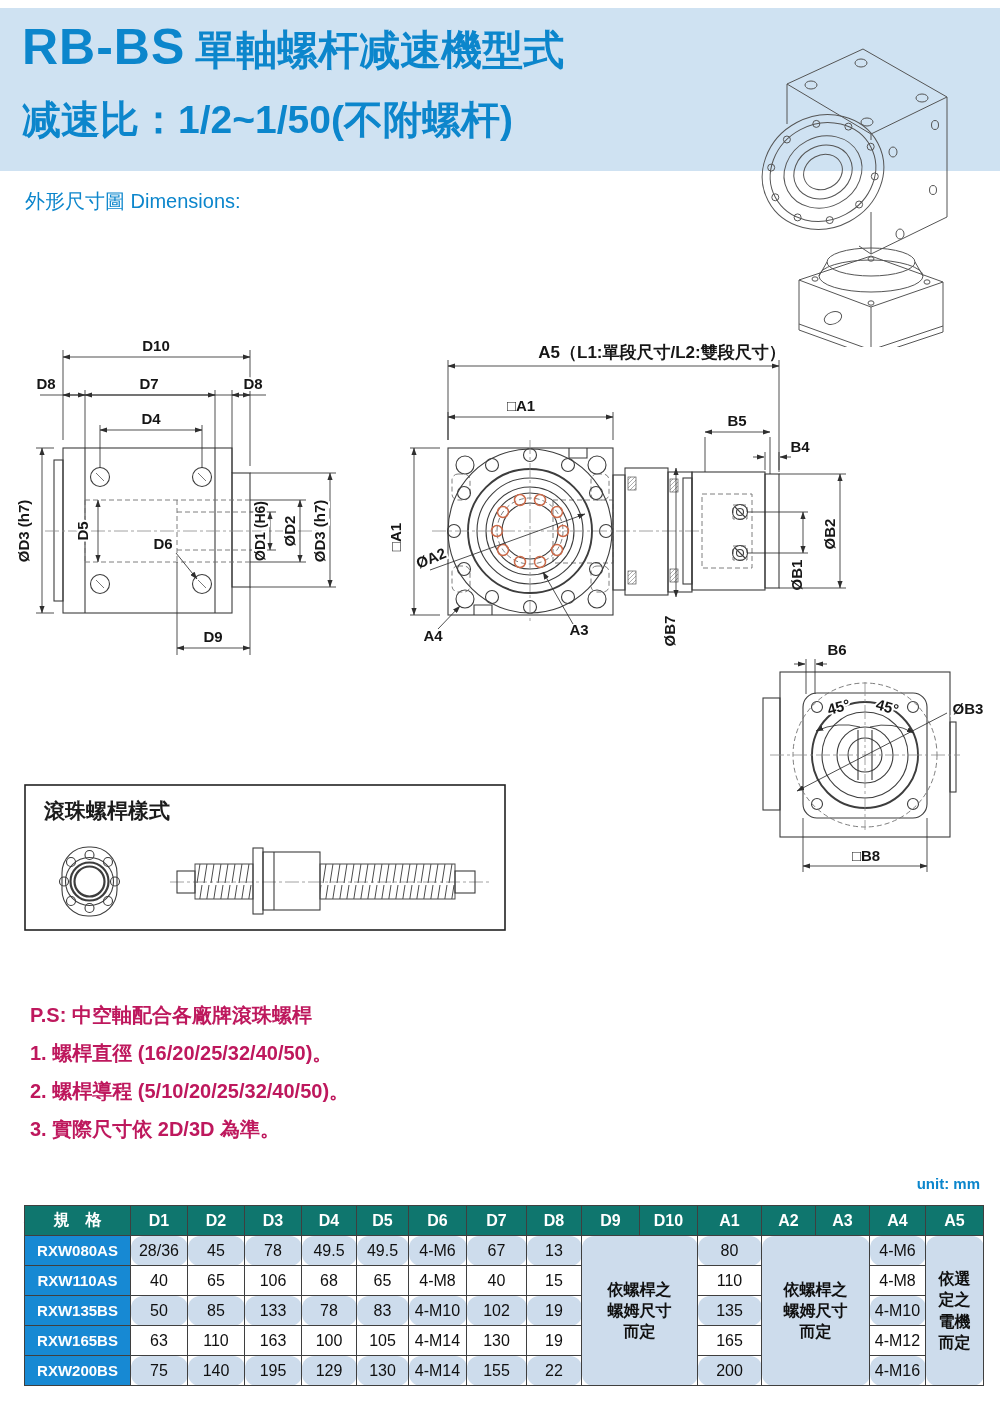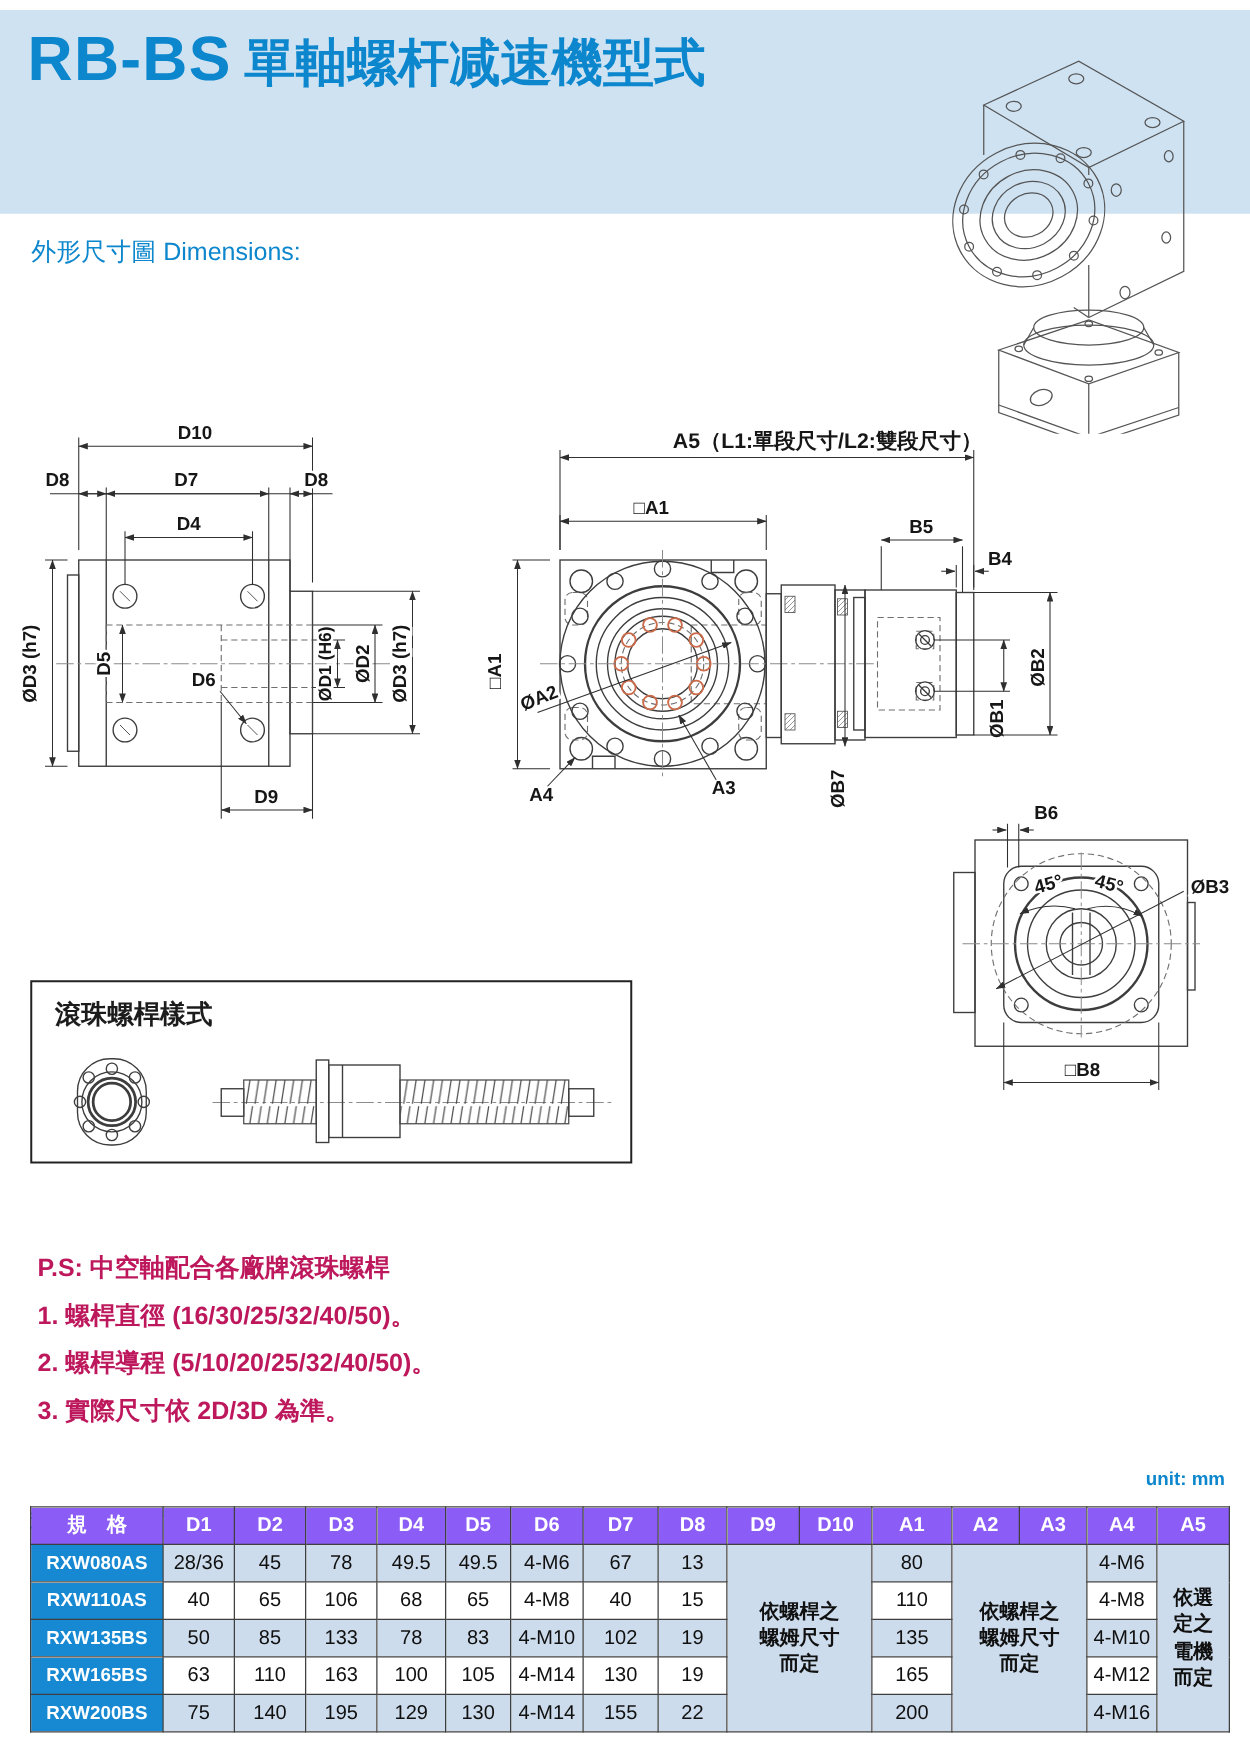--- a/index.html
+++ b/index.html
@@ -10,23 +10,23 @@
   .t1 .model{font-size:50px;font-weight:bold;letter-spacing:1px;}
   .t1 .rest{font-size:41px;font-weight:bold;margin-left:10px;}
   .t2{position:absolute;left:22px;top:93px;color:#0c86cc;font-size:39px;font-weight:bold;white-space:nowrap;}
   .dimlabel{position:absolute;left:25px;top:188px;color:#0c86cc;font-size:20px;font-weight:normal;}
   .notes{position:absolute;left:30px;top:996px;color:#be185d;font-size:20px;font-weight:600;line-height:38px;white-space:nowrap;}
   .specslabel{position:absolute;left:24px;top:1172px;color:#0c86cc;font-size:17px;font-weight:bold;margin-top:32px;}
   .unitlabel{position:absolute;right:20px;top:1175px;color:#0c86cc;font-size:15px;font-weight:bold;}
   .tblwrap{position:absolute;left:24px;top:1205px;}
   table.spec{border-collapse:collapse;table-layout:fixed;width:959px;}
   .spec th,.spec td{border:1px solid #3f3f3f;text-align:center;height:29px;padding:0;overflow:hidden;}
-  .spec thead th{background:#8b5cf6;color:#fff;font-size:16px;font-weight:bold;}
+  .spec thead th{background:#0f766e;color:#fff;font-size:16px;font-weight:bold;}
   .spec tbody th{background:#1789d3;color:#fff;font-size:15px;font-weight:bold;text-align:center;}
-  .spec tbody td{font-size:16px;color:#101010;}
+  .spec tbody td{font-size:16px;color:#101010;border-radius:12px;}
   .spec tbody tr:nth-child(odd) td{background:#cddcec;}
   .spec tbody tr:nth-child(even) td{background:#ffffff;}
   .spec td.span{background:#cddcec !important;font-size:16px;font-weight:600;color:#101010;
                 white-space:pre-line;line-height:1.32;}
   svg{position:absolute;}
   .ln{stroke:#3d3d3d;fill:none;stroke-width:1.1;}
   .lt2{stroke:#3d3d3d;fill:none;stroke-width:1.9;}
   .dsh{stroke:#6f6f6f;fill:none;stroke-width:.9;stroke-dasharray:5,3;}
   .cl{stroke:#8a8a8a;fill:none;stroke-width:.8;stroke-dasharray:14,3,3,3;}
   .dim{stroke:#2f2f2f;fill:none;stroke-width:.85;}
@@ -40,20 +40,21 @@
 </style>
 </head>
 <body>
 
 <div class="page">
 
   <div class="band"></div>
   <div class="t1">
     <span class="model">RB-BS</span><span class="rest">單軸螺杆减速機型式</span>
   </div>
+  <div class="t2">减速比：1/2~1/50(不附螺杆)</div>
 
   <svg style="left:695px;top:22px" width="300" height="325" viewBox="0 0 300 325">
     <g class="iso">
       <path d="M92,62 L168,27 L252,75 L176,112 Z"></path>
       <ellipse cx="116" cy="63" rx="6" ry="4"></ellipse>
         <ellipse cx="166" cy="41" rx="6" ry="4"></ellipse>
       <ellipse cx="227" cy="76" rx="6" ry="4"></ellipse>
         <ellipse cx="172" cy="100" rx="6" ry="4"></ellipse>
       <path d="M92,62 L92,102"></path>
       <path d="M164,224 L176,232"></path>
@@ -326,21 +327,21 @@
         <rect class="ln" x="263" y="852" width="57" height="58"></rect>
         <path class="ln" d="M274,852 L274,910"></path>
         <rect x="320" y="864" width="135" height="35" fill="url(#thr)" stroke="#4a4a4a" stroke-width="1"></rect>
         <rect class="ln" x="455" y="871" width="20" height="22"></rect>
       </g>
     </g>
   </svg>
 
   <div class="notes">
     <div>P.S: 中空軸配合各廠牌滾珠螺桿</div>
-    <div>1. 螺桿直徑 (16/30/25/32/40/50)。</div>
+    <div>1. 螺桿直徑 (16/20/25/32/40/50)。</div>
     <div>2. 螺桿導程 (5/10/20/25/32/40/50)。</div>
     <div>3. 實際尺寸依 2D/3D 為準。</div>
   </div>
 
   <div class="specslabel">規格表 Specifications:</div>
   <div class="unitlabel">unit: mm</div>
 
   <div class="tblwrap">
     <table class="spec">
       <colgroup>

